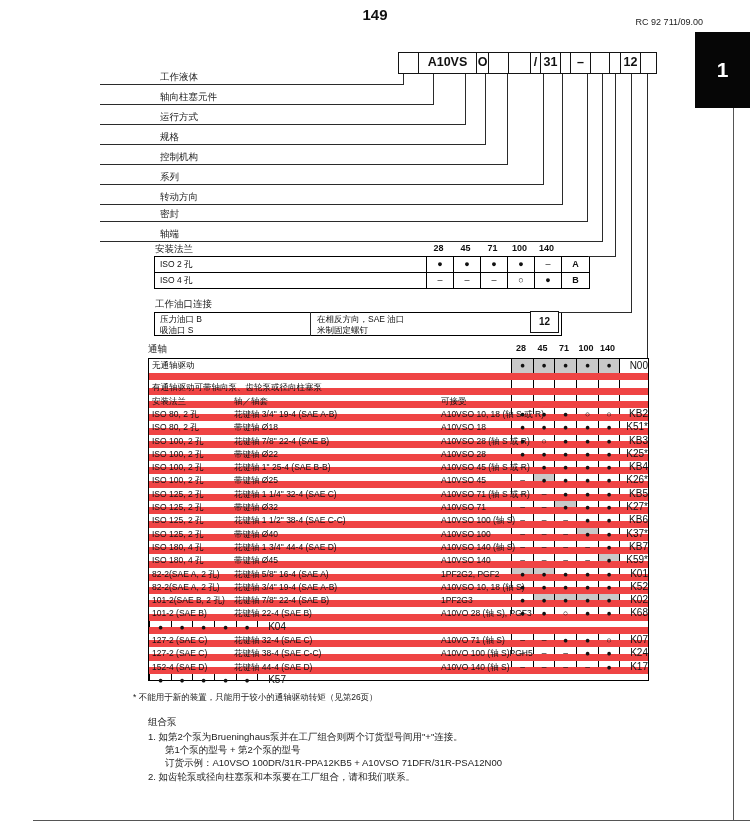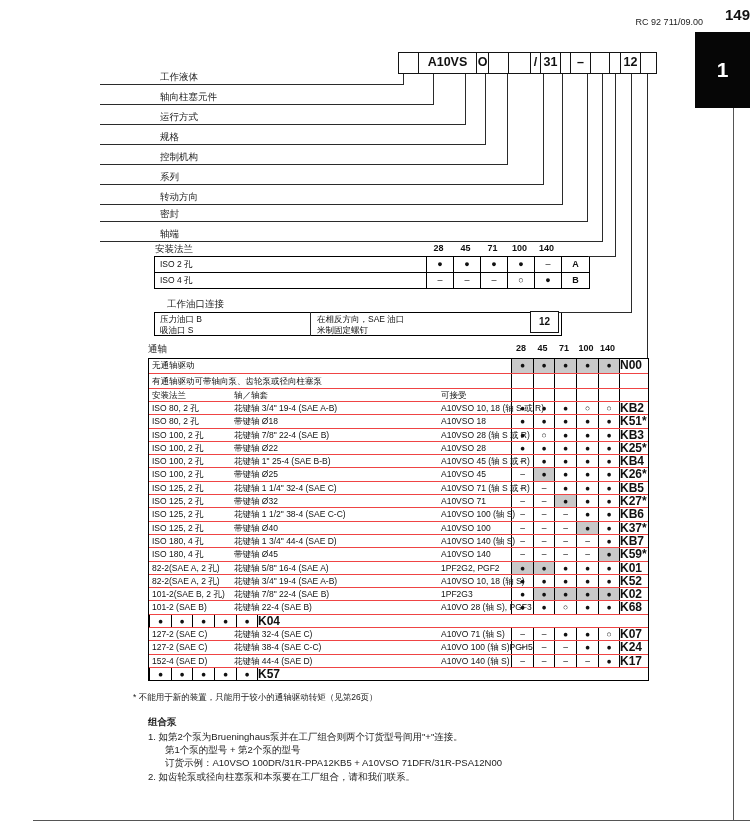--- a/index.html
+++ b/index.html
@@ -1,20 +1,20 @@
 <!DOCTYPE html>
 <html><head>
 <meta charset="utf-8">
 <style>
   html,body{margin:0;padding:0;background:#e8e8e8}
   .page{position:relative;width:750px;height:827px;background:#fff;margin:0 auto;
         font-family:"Liberation Sans","DejaVu Sans",sans-serif;color:#111;overflow:hidden}
   .hline{position:absolute;height:1px;background:#2b2b2b}
   .vline{position:absolute;width:1px;background:#2b2b2b}
-  .page-num{position:absolute;left:0;right:0;top:6px;text-align:right;font-weight:bold;font-size:15px}
+  .page-num{position:absolute;left:0;right:0;top:6px;text-align:center;font-weight:bold;font-size:15px}
   .doc-ref{position:absolute;top:17px;right:47px;font-size:9px;color:#222}
   .side-tab{position:absolute;left:695px;top:32px;width:55px;height:76px;background:#060606;
             color:#fff;font-weight:bold;font-size:21px;text-align:center;line-height:76px}
   .code-row{position:absolute;left:398px;top:52px;display:flex}
   .code-cell{box-sizing:border-box;height:22px;border:1.5px solid #141414;margin-left:-1.5px;
              background:#fff;font-weight:bold;font-size:12.5px;line-height:19px;text-align:center;white-space:nowrap}
   .code-cell:first-child{margin-left:0}
   .sel-label{position:absolute;font-size:9.5px;white-space:nowrap;color:#1a1a1a}
   .sec-title{position:absolute;font-size:9.5px;white-space:nowrap;color:#1a1a1a}
   .size-head{position:absolute;font-weight:bold;font-size:9px;text-align:center;color:#111}
@@ -25,31 +25,31 @@
   .mf-dot{width:27px;box-sizing:border-box;border-left:1px solid #000;text-align:center;font-size:9px;line-height:15px}
   .mf-code{width:28px;box-sizing:border-box;border-left:1px solid #000;text-align:center;
            font-weight:bold;font-size:9px;line-height:15px}
   .ports-frame{position:absolute;left:154px;top:312px;width:408px;height:24px;border:1px solid #000;box-sizing:border-box}
   .ports-text{position:absolute;font-size:8.5px;white-space:nowrap;line-height:11px}
   .ports-code-box{position:absolute;left:530px;top:311px;width:29px;height:22px;box-sizing:border-box;
                   border:1.5px solid #141414;background:#fff;font-weight:bold;font-size:10px;
                   text-align:center;line-height:19px;z-index:3}
   .td-table{position:absolute;left:148px;top:358px;width:499px;border:1px solid #000;background:#fff}
   .td-row{display:flex;box-sizing:border-box}
-  .td-row + .td-row{border-top:1px solid #ef4444}
+  .td-row + .td-row{border-top:7px solid #ef4444}
   .td-lab{width:362px;box-sizing:border-box;position:relative;white-space:nowrap}
   .td-lab span{position:absolute;top:0;font-size:8.5px;white-space:nowrap}
   .td-lab .c1{left:3px}.td-lab .c2{left:85px}.td-lab .c3{left:292px}
   .td-dot{box-sizing:border-box;border-left:1px solid #000;text-align:center;font-size:8.5px}
-  .td-code{width:29px;box-sizing:border-box;border-left:1px solid #000;text-align:left;
-           font-weight:bold;font-size:12px}
+  .td-code{width:29px;box-sizing:border-box;border-left:1px solid #000;text-align:right;
+           font-weight:normal;font-size:10px}
   .shaded{background:#c9c9c9}
   .note{position:absolute;font-size:9.5px;white-space:nowrap;color:#1a1a1a}
   .footnote{position:absolute;font-size:8.5px;white-space:nowrap;color:#1a1a1a}
-  .bold{font-weight:bold}
+  .bold{font-weight:normal}
 </style>
 </head>
 <body>
 
 <div class="page">
 
   <div class="page-num">149</div>
   <div class="doc-ref">RC 92 711/09.00</div>
   <div class="side-tab">1</div>
 
@@ -123,21 +123,21 @@
         <div class="mf-dot">–</div>
         <div class="mf-dot">–</div>
         <div class="mf-dot">○</div>
         <div class="mf-dot">●</div>
         <div class="mf-code">B</div>
       </div>
     </div>
   <div class="hline" style="left:588px;top:256px;width:28px"></div>
   <div class="vline" style="left:615px;top:74px;height:182px"></div>
 
-  <div class="sec-title" style="left:167px;top:298px">工作油口连接</div>
+  <div class="sec-title" style="left:155px;top:298px">工作油口连接</div>
   <div class="ports-frame">
     <div class="ports-text" style="left:5px;top:1px">压力油口 B</div>
     <div class="ports-text" style="left:5px;top:12px">吸油口 S</div>
     <div class="ports-text" style="left:162px;top:1px">在相反方向，SAE 油口</div>
     <div class="ports-text" style="left:162px;top:12px">米制固定螺钉</div>
   </div>
   <div class="vline" style="left:310px;top:312px;height:24px"></div>
   <div class="ports-code-box">12</div>
   <div class="hline" style="left:559px;top:312px;width:73px"></div>
   <div class="vline" style="left:631px;top:74px;height:238px"></div>

